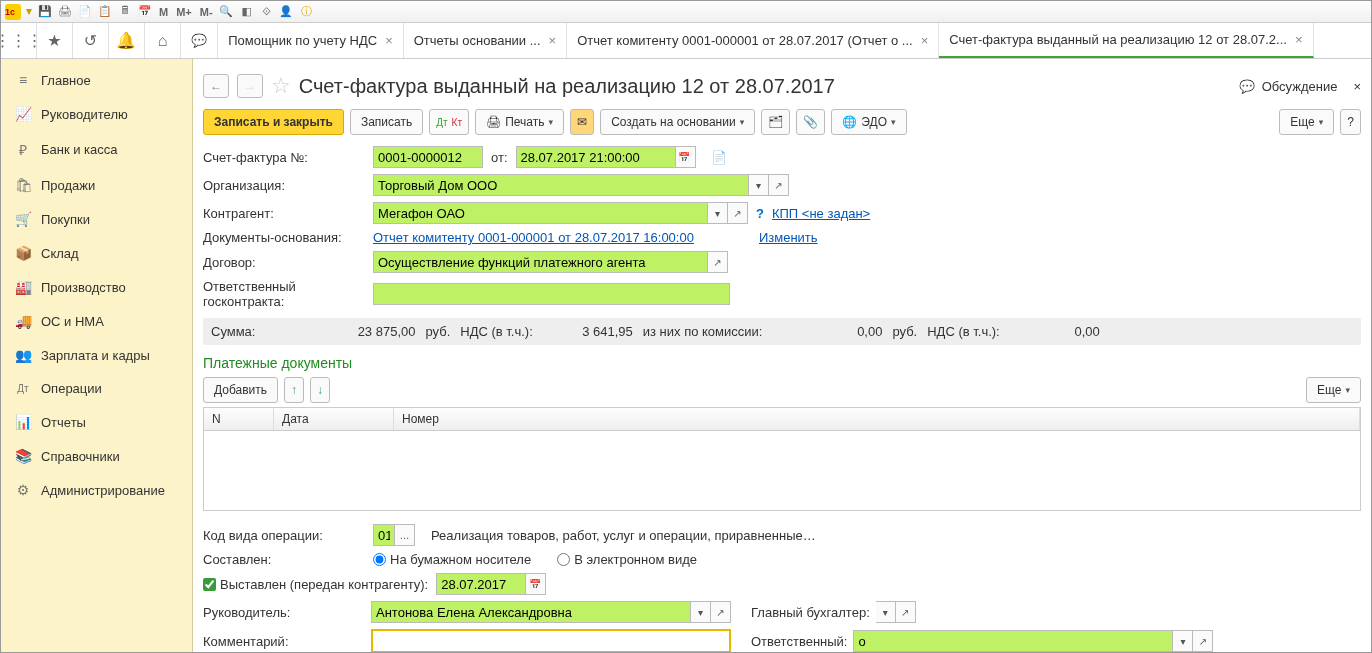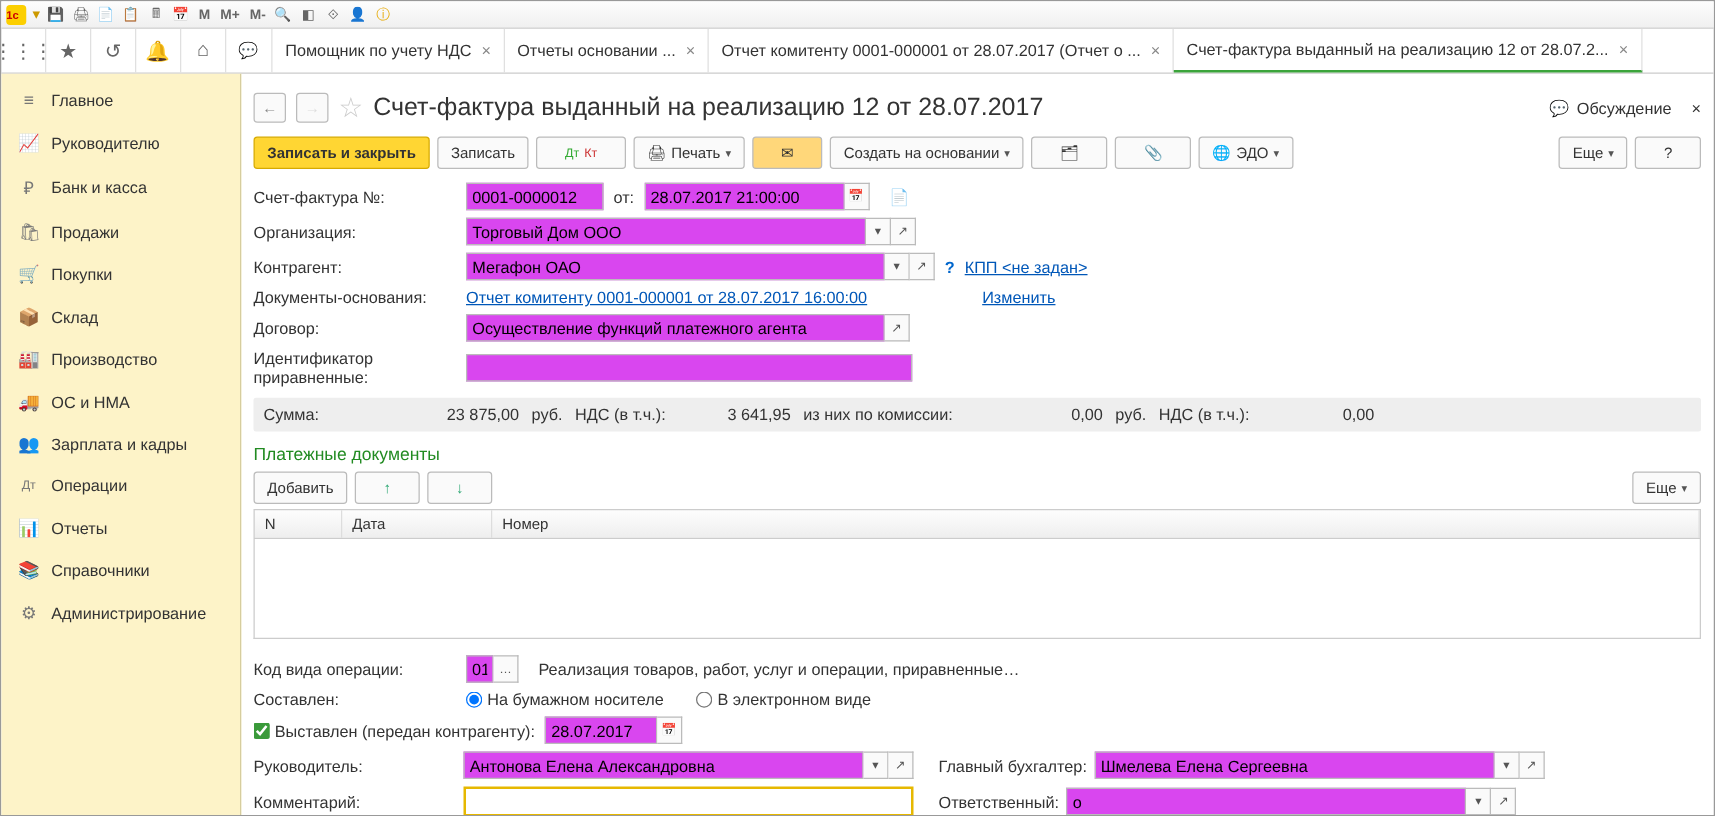--- a/index.html
+++ b/index.html
@@ -23,25 +23,25 @@
 .sidebar .item .ic { width:16px; text-align:center; color:#777; font-size:14px;}
 .content { flex:1; overflow:auto; padding: 4px 10px 10px 10px;}
 .doc-header { display:flex; align-items:center; gap:8px; padding: 10px 0 10px 0;}
 .navbtn { width:26px; height:24px; border:1px solid #bbb; background:#fafafa; display:flex; align-items:center; justify-content:center; color:#888; border-radius:3px;}
 .star { font-size:22px; color:#ccc;}
 .doc-title { font-size:20px; font-weight:normal; }
 .doc-header-right { margin-left:auto; display:flex; align-items:center; gap:6px; font-size:13px;}
 .cmdbar { display:flex; gap:6px; align-items:center; padding-bottom:8px; flex-wrap:wrap;}
 .btn { border:1px solid #bbb; background:#fafafa; padding:4px 10px; border-radius:3px; font-size:12px; display:inline-flex; align-items:center; gap:4px; cursor:pointer; height:26px;}
 .btn.primary { background:#ffd633; border-color:#d6aa00; font-weight:bold;}
-.btn.icon { padding:3px 22px;}
+.btn.icon { padding:3px 6px;}
 .btn .dd { font-size:9px; color:#555;}
 .form-row { display:flex; align-items:center; padding:3px 0; gap:8px; font-size:13px;}
 .lbl { width:162px; }
-.inp { border:1px solid #bbb; height:22px; padding:2px 4px; font-size:13px; background:#d946ef;}
+.inp { border:1px solid #bbb; height:22px; padding:2px 4px; font-size:13px; background:#bef264;}
 .inp.w1 { width:110px;}
 .inp.w2 { width:160px;}
 .inbtn { width:20px; height:22px; border:1px solid #bbb; border-left:none; background:#fafafa; display:inline-flex; align-items:center; justify-content:center; font-size:10px; color:#555; cursor:pointer;}
 .fldgroup { display:flex; align-items:center;}
 .link { color:#0057b8; text-decoration:underline; cursor:pointer;}
 .sumrow { background:#eee; padding:6px 8px; display:flex; gap:10px; align-items:center; font-size:13px; margin-top:6px; border-radius:2px;}
 .sumrow .val { text-align:right; display:inline-block;}
 .section-title { color:#228b22; font-size:14px; padding:10px 0 6px;}
 .tblhead { display:flex; border:1px solid #ccc; background:linear-gradient(#fdfdfd,#eee); height:24px; align-items:center; font-size:12px;}
 .tblhead .col { padding:0 8px; border-right:1px solid #ddd; height:100%; display:flex; align-items:center;}
@@ -220,53 +220,53 @@
       <div class="fldgroup">
         <input class="inp w2" value="28.07.2017 21:00:00" style="">
         <span class="inbtn">📅</span>
       </div>
       <span style="margin-left:8px;">📄</span>
     </div>
 
     <div class="form-row">
       <span class="lbl">Организация:</span>
       <div class="fldgroup">
-        <input class="inp" style="width: 320px;" value="Торговый Дом ООО">
+        <input class="inp" style="width: 376px;" value="Торговый Дом ООО">
         <span class="inbtn">▾</span>
         <span class="inbtn">↗</span>
       </div>
     </div>
 
     <div class="form-row">
       <span class="lbl">Контрагент:</span>
       <div class="fldgroup">
         <input class="inp" style="width: 335px;" value="Мегафон ОАО">
         <span class="inbtn">▾</span>
         <span class="inbtn">↗</span>
       </div>
       <span class="question">?</span>
       <span class="link">КПП &lt;не задан&gt;</span>
     </div>
 
     <div class="form-row">
       <span class="lbl">Документы-основания:</span>
       <span class="link">Отчет комитенту 0001-000001 от 28.07.2017 16:00:00</span>
-      <span class="link" style="margin-left:84px;">Изменить</span>
+      <span class="link" style="margin-left:57px;">Изменить</span>
     </div>
 
     <div class="form-row">
       <span class="lbl">Договор:</span>
       <div class="fldgroup">
         <input class="inp" style="width: 335px;" value="Осуществление функций платежного агента">
         <span class="inbtn">↗</span>
       </div>
     </div>
 
     <div class="form-row">
-      <span class="lbl">Идентификатор приравненные:</span>
+      <span class="lbl">Ответственный госконтракта:</span>
       <input class="inp" style="width: 357px;">
     </div>
 
     <div class="sumrow">
       <span>Сумма:</span>
       <span class="val" style="width:150px;">23 875,00</span>
       <span>руб.</span>
       <span>НДС (в т.ч.):</span>
       <span class="val" style="width:90px;">3 641,95</span>
       <span>из них по комиссии:</span>
@@ -332,21 +332,20 @@
         <span class="lbl">Руководитель:</span>
         <div class="fldgroup">
           <input class="inp" style="width: 320px;" value="Антонова Елена Александровна">
           <span class="inbtn">▾</span>
           <span class="inbtn">↗</span>
         </div>
       </div>
       <div class="half2">
         <span class="lbl2">Главный бухгалтер:</span>
         <div class="fldgroup">
-          <input class="inp" style="width: 320px;" value="Шмелева Елена Сергеевна">
           <span class="inbtn">▾</span>
           <span class="inbtn">↗</span>
         </div>
       </div>
     </div>
 
     <div class="bottom-row">
       <div class="half">
         <span class="lbl">Комментарий:</span>
         <input class="comment-inp" style="">

